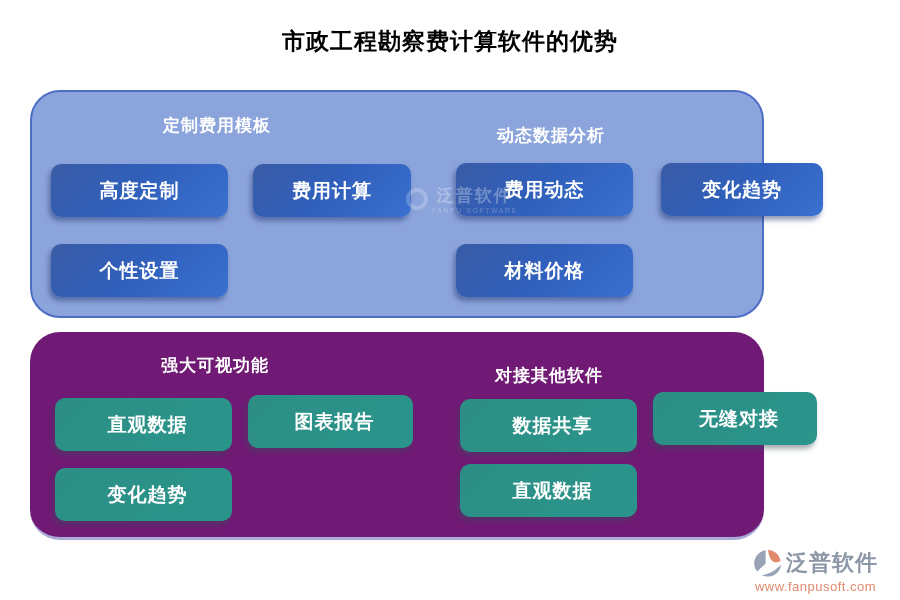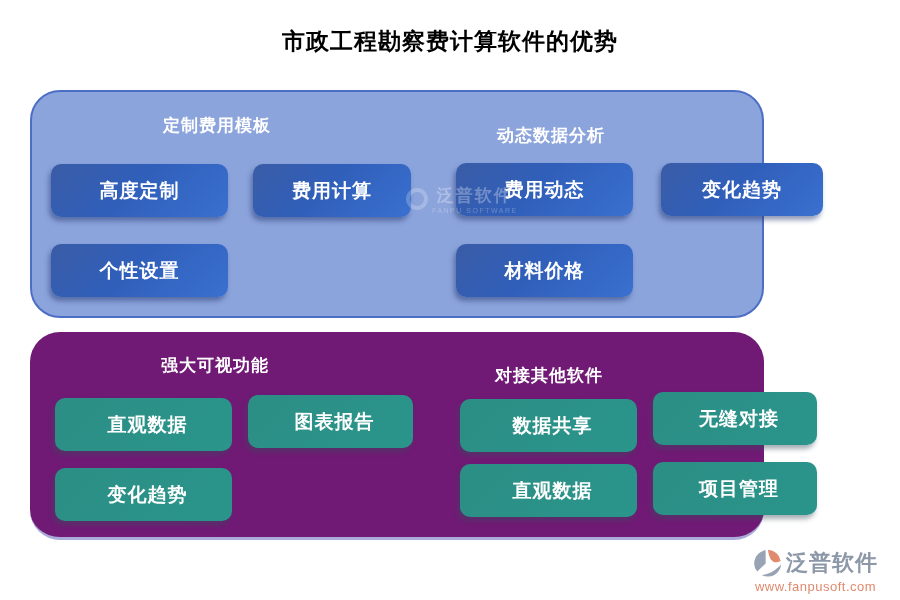--- a/index.html
+++ b/index.html
@@ -89,21 +89,20 @@
     <div class="col col-bl">
       <div class="pill pill-teal">直观数据</div>
       <div class="pill pill-teal">图表报告</div>
       <div class="pill pill-teal">变化趋势</div>
     </div>
 
     <div class="col col-br">
       <div class="pill pill-teal">数据共享</div>
       <div class="pill pill-teal">无缝对接</div>
       <div class="pill pill-teal">直观数据</div>
-      <div class="pill pill-teal">项目管理</div>
     </div>
   </div>
 
   <div class="watermark">
     <div class="wm-ring"></div>
     <div class="wm-txt">
       <span class="wm-cn">泛普软件</span>
       <span class="wm-en">FANPU SOFTWARE</span>
     </div>
   </div>

